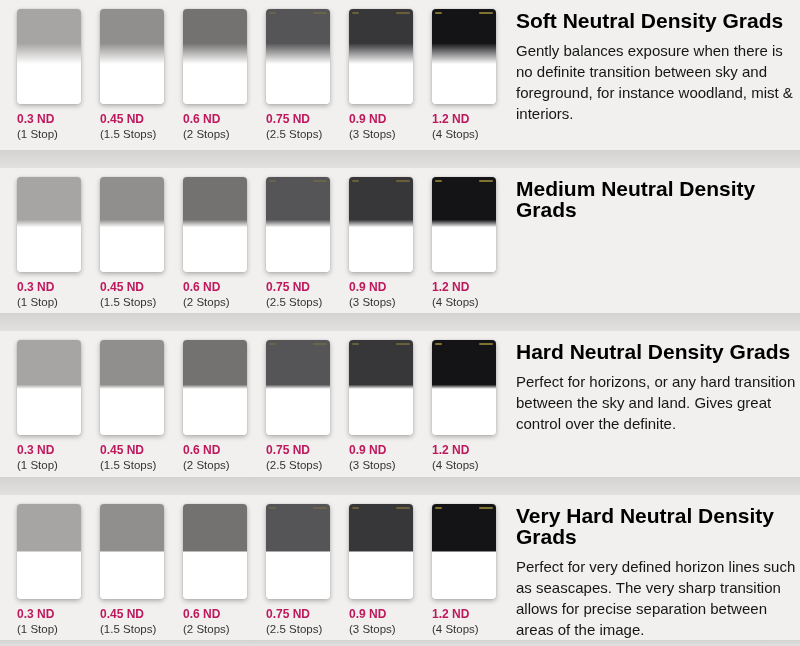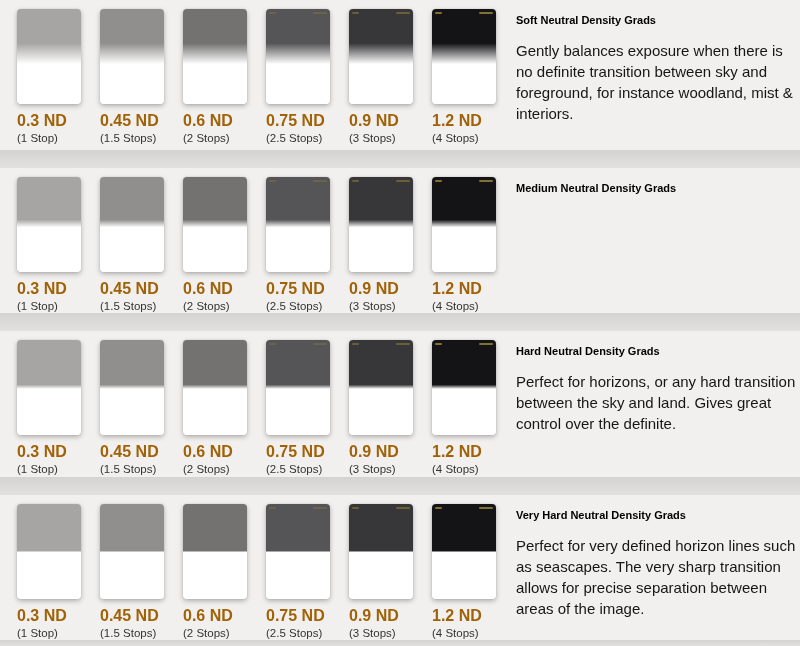--- a/index.html
+++ b/index.html
@@ -22,25 +22,25 @@
   .swatch { width:64px; height:95px; border-radius:4px; position:relative;
     box-shadow:0 2px 5px rgba(0,0,0,0.28), 0 0 1px rgba(0,0,0,0.25); }
 
   .mark { position:absolute; top:3px; height:2px; background:#9b8b3a; border-radius:1px; filter:blur(0.4px); }
   .mark-l { left:3px;  width:7px; }
   .mark-r { right:3px; width:14px; }
   .swatch[data-col="3"] .mark { opacity:0.30; }
   .swatch[data-col="4"] .mark { opacity:0.50; }
   .swatch[data-col="5"] .mark { opacity:0.80; }
 
-  .density { margin-top:8px; font-size:16px; font-weight:bold; color:#a16207; white-space:nowrap; }
+  .density { margin-top:8px; font-size:12px; font-weight:bold; color:#be185d; white-space:nowrap; }
   .stops   { margin-top:2px; font-size:11.5px; color:#333; white-space:nowrap; }
 
   .text { width:282px; margin-left:20px; padding-top:1px; }
-  .row-title { font-size:11px; font-weight:bold; color:#000; line-height:21px; }
+  .row-title { font-size:21px; font-weight:bold; color:#000; line-height:21px; }
   .row-desc  { font-size:15px; color:#161616; line-height:21px; margin-top:9px; }
 </style>
 </head>
 <body>
 
 <div class="page">
 
   <div class="panel h150">
     <div class="grid">
       <div class="cell">

